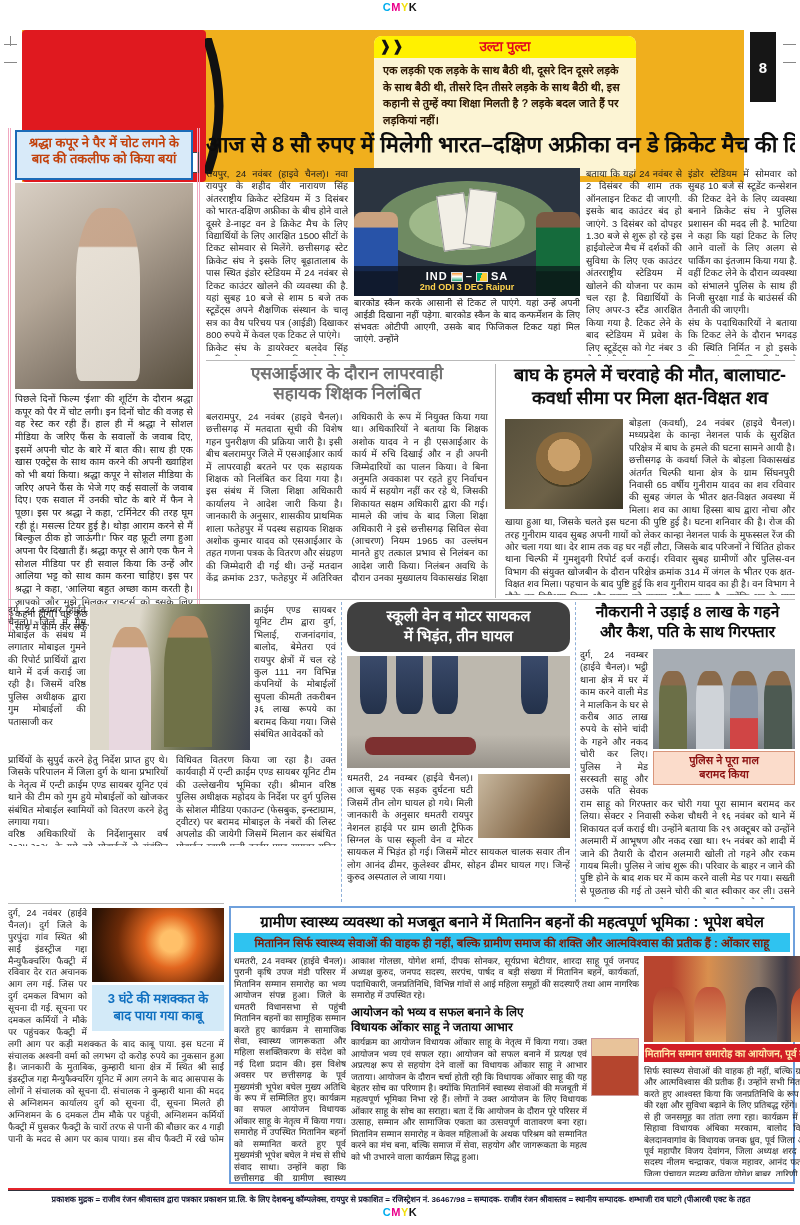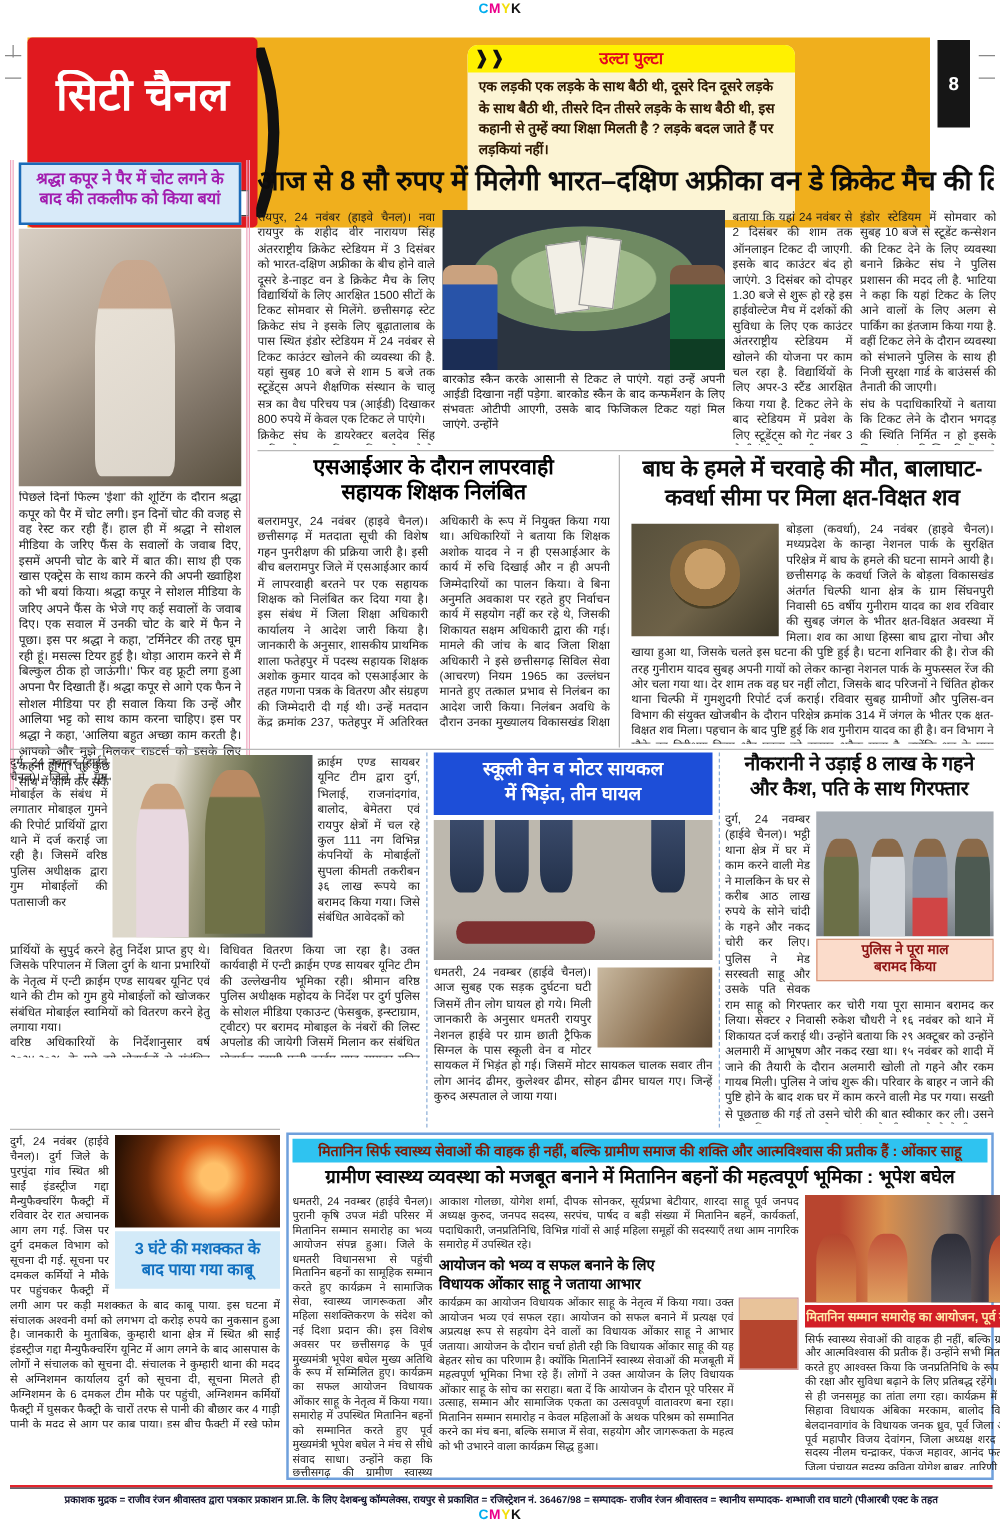--- a/index.html
+++ b/index.html
@@ -24,21 +24,21 @@
   #joke-title{color:#E3071D;font-weight:bold;font-size:13.5px;line-height:22px;}
   #joke-chev{position:absolute;left:5px;top:1px;font-size:15px;color:#111;font-weight:bold;}
   #joke-body{padding:4px 9px;color:#2b1600;font-weight:bold;font-size:11px;line-height:1.5;height:106px;overflow:hidden;}
   #page-num-box{position:absolute;left:750px;top:32px;width:26px;height:70px;background:#161616;color:#fff;
                 font-weight:bold;font-size:15px;display:flex;align-items:center;justify-content:center;}
   .crop{position:absolute;background:#888;}
   .regmark{position:absolute;color:#555;font-size:12px;}
   
   #shraddha{position:absolute;left:8px;top:128px;width:192px;height:504px;border-left:3px double #F0A8C0;
             border-right:3px double #F0A8C0;padding:0 4px;box-sizing:border-box;}
-  #shraddha-headline{margin-top:2px;background:#D8EAF9;border:2px solid #1B6BB8;color:#a21caf;font-weight:bold;
+  #shraddha-headline{margin-top:2px;background:#D8EAF9;border:2px solid #1B6BB8;color:#c2410c;font-weight:bold;
             font-size:13px;text-align:center;padding:3px 1px;line-height:1.25;height:40px;overflow:hidden;}
   #shraddha-photo{margin-top:3px;height:206px;background:linear-gradient(145deg,#d8cfc4 0%,#b3a697 40%,#7d7265 75%,#59503f 100%);}
   #shraddha-photo .figure{position:absolute;left:34%;top:12%;width:36%;height:84%;border-radius:40% 40% 8% 8%;
             background:linear-gradient(#caa68b 0 22%,#efe9df 23% 100%);opacity:.85;}
   #shraddha-body{margin-top:4px;height:240px;font-size:9.6px;}
   
   #cricket{position:absolute;left:206px;top:128px;width:589px;height:232px;}
   #cricket-headline{font-weight:bold;font-size:22px;color:#0c0c0c;text-align:center;white-space:nowrap;overflow:hidden;height:36px;}
   #cricket-grid{display:grid;grid-template-columns:142px 226px 96px 109px;gap:6px;margin-top:4px;height:188px;}
   .cricket-col{height:188px;}
@@ -54,42 +54,42 @@
   #stadium .flag-sa{background:linear-gradient(110deg,#0a7 40%,#fc3 41%);}
   #stadium .match{font-size:9px;color:#ffd34d;font-weight:bold;}
   .player{position:absolute;bottom:0;width:44px;height:84px;border-radius:8px 8px 0 0;}
   #player-left{left:0;background:linear-gradient(#caa27f 0 18%,#2853a8 19% 70%,#1b2d55 71%);}
   #player-right{right:0;background:linear-gradient(#7a5a43 0 18%,#156b3c 19% 70%,#0e3d24 71%);}
   #cricket-caption{font-size:9.2px;line-height:1.3;text-align:justify;color:#1c1c1c;height:54px;overflow:hidden;margin-top:2px;}
   
   .hr-line{position:absolute;background:#b9b9b9;height:1px;}
   
   #sir{position:absolute;left:206px;top:364px;width:290px;height:234px;border-right:1px solid #b5b5b5;padding-right:7px;box-sizing:border-box;}
-  #sir-headline{font-weight:bold;font-size:17px;text-align:center;line-height:1.2;height:44px;overflow:hidden;color:#000000;}
+  #sir-headline{font-weight:bold;font-size:17px;text-align:center;line-height:1.2;height:44px;overflow:hidden;color:#737373;}
   #sir-body{margin-top:3px;height:184px;column-count:2;column-gap:9px;}
   #tiger{position:absolute;left:505px;top:364px;width:290px;height:234px;}
   #tiger-headline{font-weight:bold;font-size:18px;text-align:center;line-height:1.25;height:50px;overflow:hidden;color:#0d0d0d;}
   #tiger-body{margin-top:3px;height:178px;}
   #tiger-photo{float:left;width:118px;height:90px;margin:2px 6px 2px 0;background:linear-gradient(135deg,#57503c,#6e6248 55%,#3d3828);}
   #tiger-photo .tigerface{position:absolute;left:26%;top:14%;width:48%;height:62%;border-radius:48%;
       background:radial-gradient(circle at 50% 42%,#caa06a 0 38%,#8a6a3e 39% 70%,#4a4026 71%);}
   
   #mobile{position:absolute;left:8px;top:602px;width:328px;height:300px;}
   #mobile-headline{font-weight:bold;font-size:18.5px;text-align:center;line-height:1.25;height:54px;overflow:hidden;color:#0d0d0d;}
   #mobile-mid{display:grid;grid-template-columns:78px 160px 82px;gap:4px;height:146px;margin-top:2px;}
   #mobile-photo{height:146px;background:linear-gradient(100deg,#ddd8cb 0 28%,#9a9879 45%,#6f7355 62%,#3f4450 100%);}
   #mobile-photo .officer{position:absolute;left:46%;top:8%;width:30%;height:90%;border-radius:40% 40% 0 0;
       background:linear-gradient(#b98a63 0 16%,#6f7147 17% 100%);}
   #mobile-photo .civilian{position:absolute;left:12%;top:16%;width:26%;height:84%;border-radius:40% 40% 0 0;
       background:linear-gradient(#caa27f 0 16%,#e8d8e0 17% 100%);}
   #mobile-bottom{display:grid;grid-template-columns:1fr 1fr;gap:8px;height:92px;margin-top:4px;}
   #van{position:absolute;left:341px;top:602px;width:235px;height:300px;border-left:1px dashed #8fb0d8;
        border-right:1px dashed #8fb0d8;padding:0 5px;box-sizing:border-box;}
-  #van-headline{background:#1d4ed8;color:#fff;font-weight:bold;font-size:15px;text-align:center;line-height:1.3;
-       padding:4px 2px;height:42px;overflow:hidden;}
+  #van-headline{background:#404040;color:#fff;font-weight:bold;font-size:15px;text-align:center;line-height:1.3;
+       padding:4px 2px;height:42px;overflow:hidden;border-radius:13px;}
   #van-photo1{margin-top:4px;height:112px;background:linear-gradient(#bdb8ae 0 70%,#97928a 100%);}
   #van-photo1 .victim{position:absolute;left:8%;bottom:12%;width:50%;height:16%;background:#7d3030;border-radius:8px;}
   #van-photo1 .bystander{position:absolute;width:12%;height:52%;top:0;background:linear-gradient(#3a4a6a,#23314a);border-radius:0 0 30% 30%;}
   #van-body{margin-top:4px;height:128px;}
   #van-photo2{float:right;width:92px;height:64px;margin:2px 0 2px 5px;background:linear-gradient(120deg,#c9b9a0,#8a6f50 60%,#5d4a34);}
   #maid{position:absolute;left:580px;top:602px;width:215px;height:300px;}
   #maid-headline{font-weight:bold;font-size:15.5px;text-align:center;line-height:1.3;height:44px;overflow:hidden;color:#0d0d0d;}
   #maid-body{margin-top:3px;height:250px;}
   #maid-float{float:right;width:142px;margin:0 0 3px 5px;}
   #maid-photo{height:100px;background:linear-gradient(#a7adb4 0 60%,#7b8188 100%);}
@@ -137,21 +137,20 @@
   <div class="crop" style="left:4px;top:44px;width:13px;height:1px;"></div>
   <div class="crop" style="left:4px;top:62px;width:13px;height:1px;"></div>
   <div class="crop" style="left:10px;top:36px;width:1px;height:10px;"></div>
   <div class="crop" style="left:783px;top:44px;width:13px;height:1px;"></div>
   <div class="crop" style="left:783px;top:62px;width:13px;height:1px;"></div>
   <div class="regmark" style="left:788px;top:700px;">+</div>
   <div class="regmark" style="left:788px;top:1070px;">+</div>
 
   <div id="header">
     <div id="logo-box">
-      <div id="logo-title">सिटी चैनल</div>
       <div id="dateline">रायपुर, सोमवार 24 नवम्बर 2025</div>
     </div>
     <div id="bracket">
       <svg width="24" height="136" viewBox="0 0 24 136">
           <path d="M2,0 Q26,68 2,136" stroke="#111" stroke-width="9" fill="none"></path>
         </svg>
     </div>
     <div id="joke-box">
       <div id="joke-title-bar">
         <span id="joke-chev">❱❱</span>
@@ -176,20 +175,24 @@
     <div id="cricket-grid">
       <div class="body-txt cricket-col prewrap">रायपुर, 24 नवंबर (हाइवे चैनल)। नवा रायपुर के शहीद वीर नारायण सिंह अंतरराष्ट्रीय क्रिकेट स्टेडियम में 3 दिसंबर को भारत-दक्षिण अफ्रीका के बीच होने वाले दूसरे डे-नाइट वन डे क्रिकेट मैच के लिए विद्यार्थियों के लिए आरक्षित 1500 सीटों के टिकट सोमवार से मिलेंगे. छत्तीसगढ़ स्टेट क्रिकेट संघ ने इसके लिए बूढ़ातालाब के पास स्थित इंडोर स्टेडियम में 24 नवंबर से टिकट काउंटर खोलने की व्यवस्था की है. यहां सुबह 10 बजे से शाम 5 बजे तक स्टूडेंट्स अपने शैक्षणिक संस्थान के चालू सत्र का वैध परिचय पत्र (आईडी) दिखाकर 800 रुपये में केवल एक टिकट ले पाएंगे।
 क्रिकेट संघ के डायरेक्टर बलदेव सिंह भाटिया ने बताया कि असुविधा से बचने के लिए यहां विद्यार्थियों के लिए दो टिकट काउंटर बनाये गये हैं. वहीं ऑनलाइन बुकिंग वालों के लिए 6 अलग से काउंटर खोले गये हैं. ऑनलाइन बुकिंग वाले यहां अपने स्मार्टफोन से</div>
       <div class="cricket-col">
         <div id="stadium" class="ph">
           <div class="field"></div>
           <div class="ticket" style="left:86px;top:26px;transform:rotate(-8deg);"></div>
           <div class="ticket" style="left:112px;top:22px;transform:rotate(7deg);"></div>
           <div class="player" id="player-left"></div>
           <div class="player" id="player-right"></div>
+          <div class="band">
+            <div class="teams"><span>IND</span><span class="flag flag-ind"></span>–<span class="flag flag-sa"></span><span>SA</span></div>
+            <div class="match">2nd ODI 3 DEC Raipur</div>
+          </div>
         </div>
         <div id="cricket-caption">बारकोड स्कैन करके आसानी से टिकट ले पाएंगे. यहां उन्हें अपनी आईडी दिखाना नहीं पड़ेगा. बारकोड स्कैन के बाद कन्फर्मेशन के लिए संभवतः ओटीपी आएगी, उसके बाद फिजिकल टिकट यहां मिल जाएंगे. उन्होंने</div>
       </div>
       <div class="body-txt cricket-col">बताया कि यहां 24 नवंबर से 2 दिसंबर की शाम तक ऑनलाइन टिकट दी जाएगी. इसके बाद काउंटर बंद हो जाएंगे. 3 दिसंबर को दोपहर 1.30 बजे से शुरू हो रहे इस हाईवोल्टेज मैच में दर्शकों की सुविधा के लिए एक काउंटर अंतरराष्ट्रीय स्टेडियम में खोलने की योजना पर काम चल रहा है. विद्यार्थियों के लिए अपर-3 स्टैंड आरक्षित किया गया है. टिकट लेने के बाद स्टेडियम में प्रवेश के लिए स्टूडेंट्स को गेट नंबर 3 से ही एंट्री दी जाएगी.</div>
       <div class="body-txt cricket-col prewrap">इंडोर स्टेडियम में सोमवार को सुबह 10 बजे से स्टूडेंट कन्सेशन की टिकट देने के लिए व्यवस्था बनाने क्रिकेट संघ ने पुलिस प्रशासन की मदद ली है. भाटिया ने कहा कि यहां टिकट के लिए आने वालों के लिए अलग से पार्किंग का इंतजाम किया गया है. वहीं टिकट लेने के दौरान व्यवस्था को संभालने पुलिस के साथ ही निजी सुरक्षा गार्ड के बाउंसर्स की तैनाती की जाएगी।
 संघ के पदाधिकारियों ने बताया कि टिकट लेने के दौरान भगदड़ की स्थिति निर्मित न हो इसके लिए काउंटर की खिड़की में जाने से पहले ही स्टूडेंट्स के वैध आईडी की जांच कतार में ही की जा सकती है. इसके लिए क्रिकेट संघ द्वारा कम से कम 20 वॉलिंटियर्स तैनात करने की योजना बनाई जा रही है. वर्ष 2023 में न्यूजीलैंड-भारत वन डे मैच के दौरान आईडी की जांच और नगद राशि के चिल्हर देने में हो रही देरी पर हंगामा हुआ था. इसीलिए काउंटर में पेमेंट के लिए यूपीआई की सुविधा भी दी गई है।</div>
     </div>
   </div>
 
   <div class="hr-line" style="left:206px;top:360px;width:589px;"></div>
@@ -277,22 +280,22 @@
         <div id="fire-photo" class="ph"></div>
         <div id="fire-inset" class="prewrap">3 घंटे की मशक्कत के
 बाद पाया गया काबू</div>
       </div>
       <span>दुर्ग, 24 नवंबर (हाईवे चैनल)। दुर्ग जिले के पुरपुंदा गांव स्थित श्री साईं इंडस्ट्रीज गद्दा मैन्युफैक्चरिंग फैक्ट्री में रविवार देर रात अचानक आग लग गई. जिस पर दुर्ग दमकल विभाग को सूचना दी गई. सूचना पर दमकल कर्मियों ने मौके पर पहुंचकर फैक्ट्री में लगी आग पर कड़ी मशक्कत के बाद काबू पाया. इस घटना में संचालक अश्वनी वर्मा को लगभग दो करोड़ रुपये का नुकसान हुआ है। जानकारी के मुताबिक, कुम्हारी थाना क्षेत्र में स्थित श्री साईं इंडस्ट्रीज गद्दा मैन्युफैक्चरिंग यूनिट में आग लगने के बाद आसपास के लोगों ने संचालक को सूचना दी. संचालक ने कुम्हारी थाना की मदद से अग्निशमन कार्यालय दुर्ग को सूचना दी, सूचना मिलते ही अग्निशमन के 6 दमकल</span>
       <span>टीम मौके पर पहुंची, अग्निशमन कर्मियों फैक्ट्री में घुसकर फैक्ट्री के चारों तरफ से पानी की बौछार कर 4 गाड़ी पानी के मदद से आग पर काबू पाया। इस बीच फैक्ट्री में रखे फोम चिपकाने में उपयोग होने वाले केमिकल ड्रम ब्लास्ट हुए, घटना में सामान जलकर राख हो गया है. वहीं फैक्टरी स्ट्रक्चर गिर गया, जिसमें कर्मचारियों को आग बुझाने में कई मशक्कत करना पड़ा. आग लगने का कारण फिलहाल अज्ञात है. कुम्हारी थाना पुलिस इसकी जांच कर रही है।</span>
     </div>
   </div>
 
   <div id="mitanin">
+    <div id="mitanin-headline">ग्रामीण स्वास्थ्य व्यवस्था को मजबूत बनाने में मितानिन बहनों की महत्वपूर्ण भूमिका : भूपेश बघेल</div>
     <div id="mitanin-subhead">मितानिन सिर्फ स्वास्थ्य सेवाओं की वाहक ही नहीं, बल्कि ग्रामीण समाज की शक्ति और आत्मविश्वास की प्रतीक हैं : ओंकार साहू</div>
-    <div id="mitanin-headline">ग्रामीण स्वास्थ्य व्यवस्था को मजबूत बनाने में मितानिन बहनों की महत्वपूर्ण भूमिका : भूपेश बघेल</div>
     <div id="mitanin-grid">
       <div id="mitanin-col1" class="mit-txt">धमतरी, 24 नवम्बर (हाईवे चैनल)। पुरानी कृषि उपज मंडी परिसर में मितानिन सम्मान समारोह का भव्य आयोजन संपन्न हुआ। जिले के धमतरी विधानसभा से पहुंची मितानिन बहनों का सामूहिक सम्मान करते हुए कार्यक्रम ने सामाजिक सेवा, स्वास्थ्य जागरूकता और महिला सशक्तिकरण के संदेश को नई दिशा प्रदान की। इस विशेष अवसर पर छत्तीसगढ़ के पूर्व मुख्यमंत्री भूपेश बघेल मुख्य अतिथि के रूप में सम्मिलित हुए। कार्यक्रम का सफल आयोजन विधायक ओंकार साहू के नेतृत्व में किया गया। समारोह में उपस्थित मितानिन बहनों को सम्मानित करते हुए पूर्व मुख्यमंत्री भूपेश बघेल ने मंच से सीधे संवाद साधा। उन्होंने कहा कि छत्तीसगढ़ की ग्रामीण स्वास्थ्य व्यवस्था को मजबूत बनाने में मितानिन बहनों की भूमिका अद्वितीय और प्रेरणादायी है। कठिन परिस्थितियों में भी ये महिलाएं अपने दायित्व का निर्वहन करती हैं और स्वास्थ्य सुरक्षा की पहली कड़ी के रूप में कार्य करती हैं। सरकारों की योजनाएं तभी प्रभावी रूप से धरातल पर उतरती हैं जब मितानिन बहनों जैसी जागरूक कार्यकर्ता समाज के बीच सक्रिय रहती हैं। विधायक ओंकार साहू ने कहा कि मितानिन बहनें</div>
       <div>
         <div id="mitanin-photo" class="ph">
           <div class="garland" style="left:4%;background:linear-gradient(#b5452e,#d98f4e);"></div>
           <div class="garland" style="left:22%;background:linear-gradient(#c2543a,#e0a060);"></div>
           <div class="garland" style="left:44%;background:linear-gradient(#2e2e38,#55555f);"></div>
           <div class="garland" style="left:64%;background:linear-gradient(#b5452e,#d98f4e);"></div>
 
         </div>

